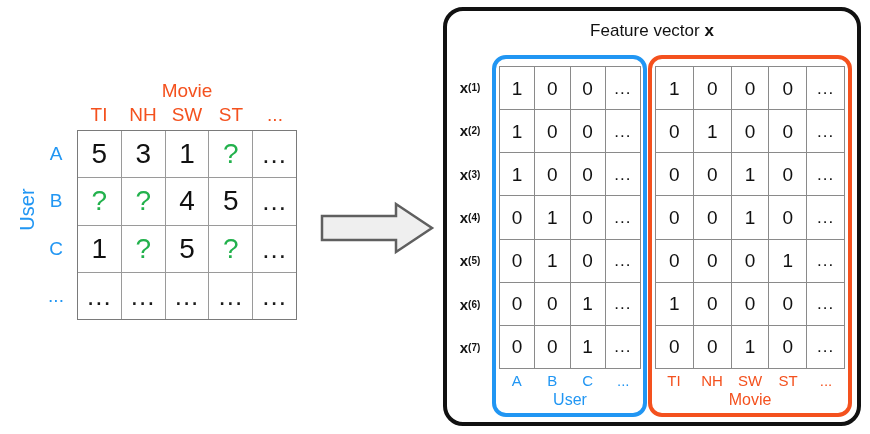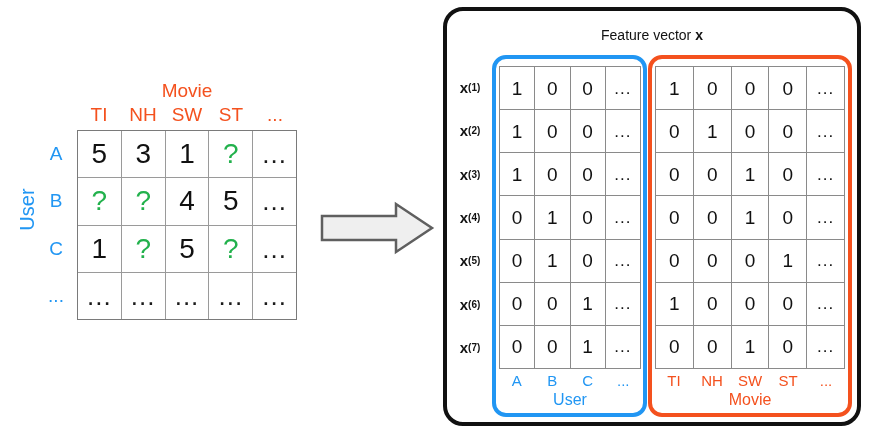--- a/index.html
+++ b/index.html
@@ -118,24 +118,24 @@
     position: absolute;
     left: 443px; top: 7px;
     width: 418px; height: 419px;
     border: 4px solid #111111;
     border-radius: 20px;
     box-sizing: border-box;
     background: #ffffff;
   }
   #fv-title {
     position: absolute;
-    left: 0; top: 16px;
+    left: 0; top: 10px;
     width: 100%;
     text-align: center;
-    font-size: 14px;
+    font-size: 17px;
     color: #111;
   }
   #fv-title .bx { font-weight: bold; }
 
   
   #fv-rowlabels {
     position: absolute;
     left: 2px; top: 55px;
     width: 42px; height: 303px;
     display: flex;

